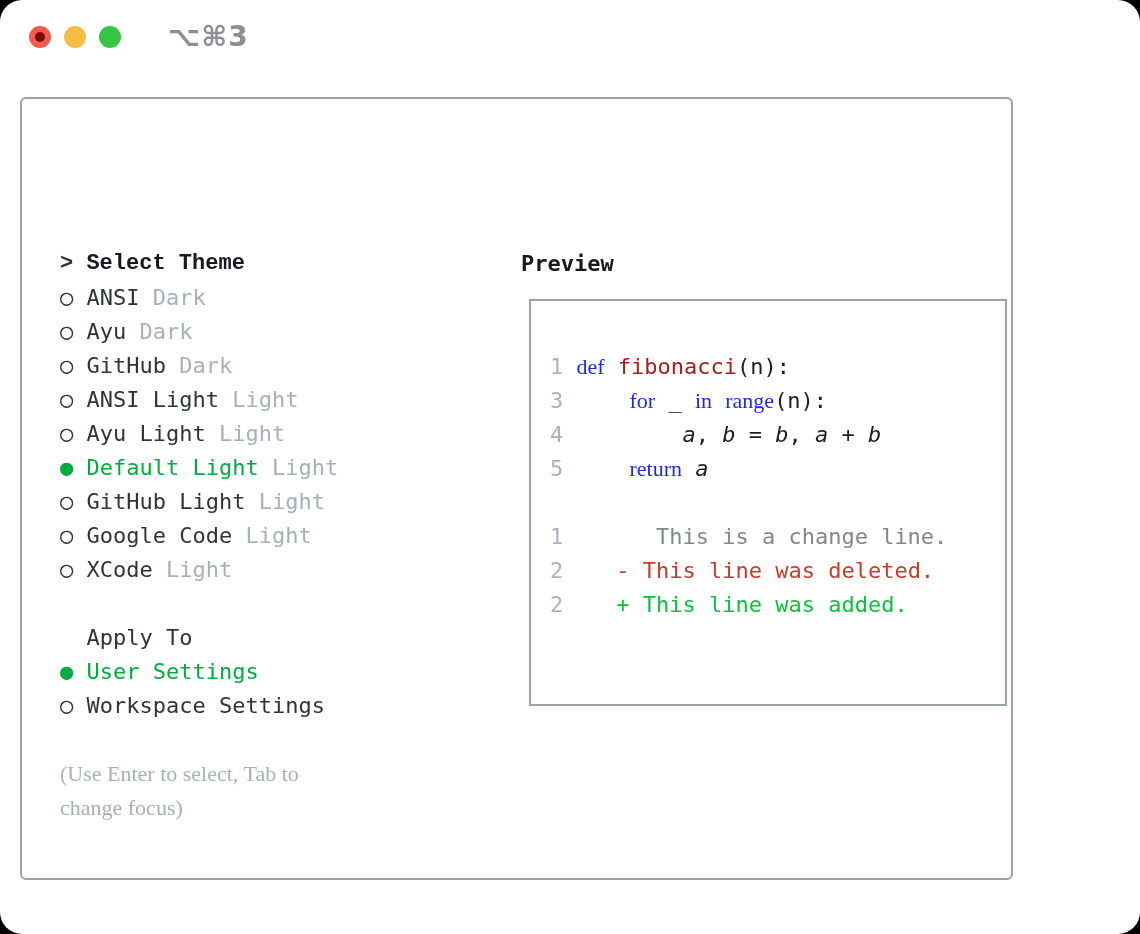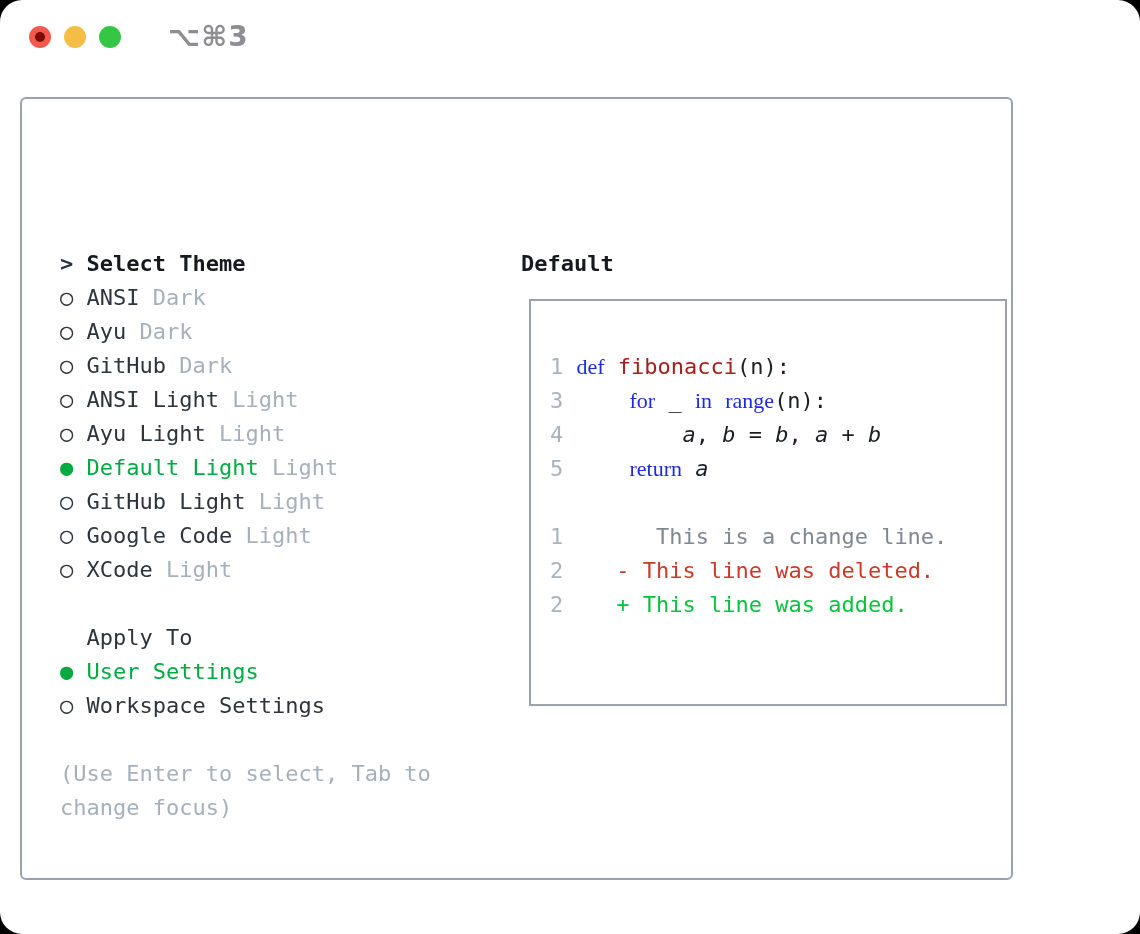--- a/index.html
+++ b/index.html
@@ -25,24 +25,24 @@
     position:absolute;left:20px;top:97px;width:993px;height:783px;
     box-sizing:border-box;border:2px solid var(--border);border-radius:6px;
   }
   
   .left-col{
     position:absolute;left:38px;top:148px;
     font-size:22px;line-height:34px;color:var(--text);
   }
   .row{white-space:pre;min-height:34px;}
   .row .marker{color:var(--text);}
-  .row.title-row{font-weight:bold;color:var(--title);}
+  .row.title-row{font-weight:bold;color:var(--title);font-family:Liberation Mono, monospace;}
   .row .variant{color:var(--muted);}
   .row.selected .marker,.row.selected .name{color:var(--green);}
-  .help-line{white-space:pre;min-height:34px;color:var(--muted);}
+  .help-line{white-space:pre;min-height:34px;color:var(--muted);font-family:Liberation Serif, serif;}
   
   .preview-label{
     position:absolute;left:499px;top:148px;line-height:34px;
     font-size:22px;font-weight:bold;color:var(--title);
   }
   .preview-box{
     position:absolute;left:507px;top:200px;width:478px;height:407px;
     box-sizing:border-box;border:2px solid var(--border);
   }
   .code{
@@ -92,21 +92,21 @@
       <div class="row"><span>  </span><span>Apply To</span></div>
       <div id="apply-rows">
           <div class="row selected"><span class="marker">● </span><span class="name">User Settings</span></div>
           <div class="row"><span class="marker">○ </span><span class="name">Workspace Settings</span></div>
         </div>
       <div class="row blank"> </div>
       <div class="help-line">(Use Enter to select, Tab to</div>
       <div class="help-line">change focus)</div>
     </div>
 
-    <div class="preview-label">Default</div>
+    <div class="preview-label">Preview</div>
 
     <div class="preview-box"></div>
 
     <div class="code" id="code-block">
         <div class="code-row"><span class="lineno">1</span><span class="tok-plain"> </span><span class="tok-kw">def</span><span class="tok-plain"> </span><span class="tok-fn">fibonacci</span><span class="tok-plain">(n):</span></div>
         <div class="code-row"><span class="lineno">3</span><span class="tok-plain">     </span><span class="tok-kw">for</span><span class="tok-plain"> _ </span><span class="tok-kw">in</span><span class="tok-plain"> </span><span class="tok-kw">range</span><span class="tok-plain">(n):</span></div>
         <div class="code-row"><span class="lineno">4</span><span class="tok-plain">         </span><span class="tok-var">a</span><span class="tok-plain">, </span><span class="tok-var">b</span><span class="tok-plain"> = </span><span class="tok-var">b</span><span class="tok-plain">, </span><span class="tok-var">a</span><span class="tok-plain"> + </span><span class="tok-var">b</span></div>
         <div class="code-row"><span class="lineno">5</span><span class="tok-plain">     </span><span class="tok-kw">return</span><span class="tok-plain"> </span><span class="tok-var">a</span></div>
         <div class="code-row"><span class="lineno"></span><span> </span></div>
         <div class="code-row"><span class="lineno">1</span><span class="tok-ctx">       This is a change line.</span></div>

